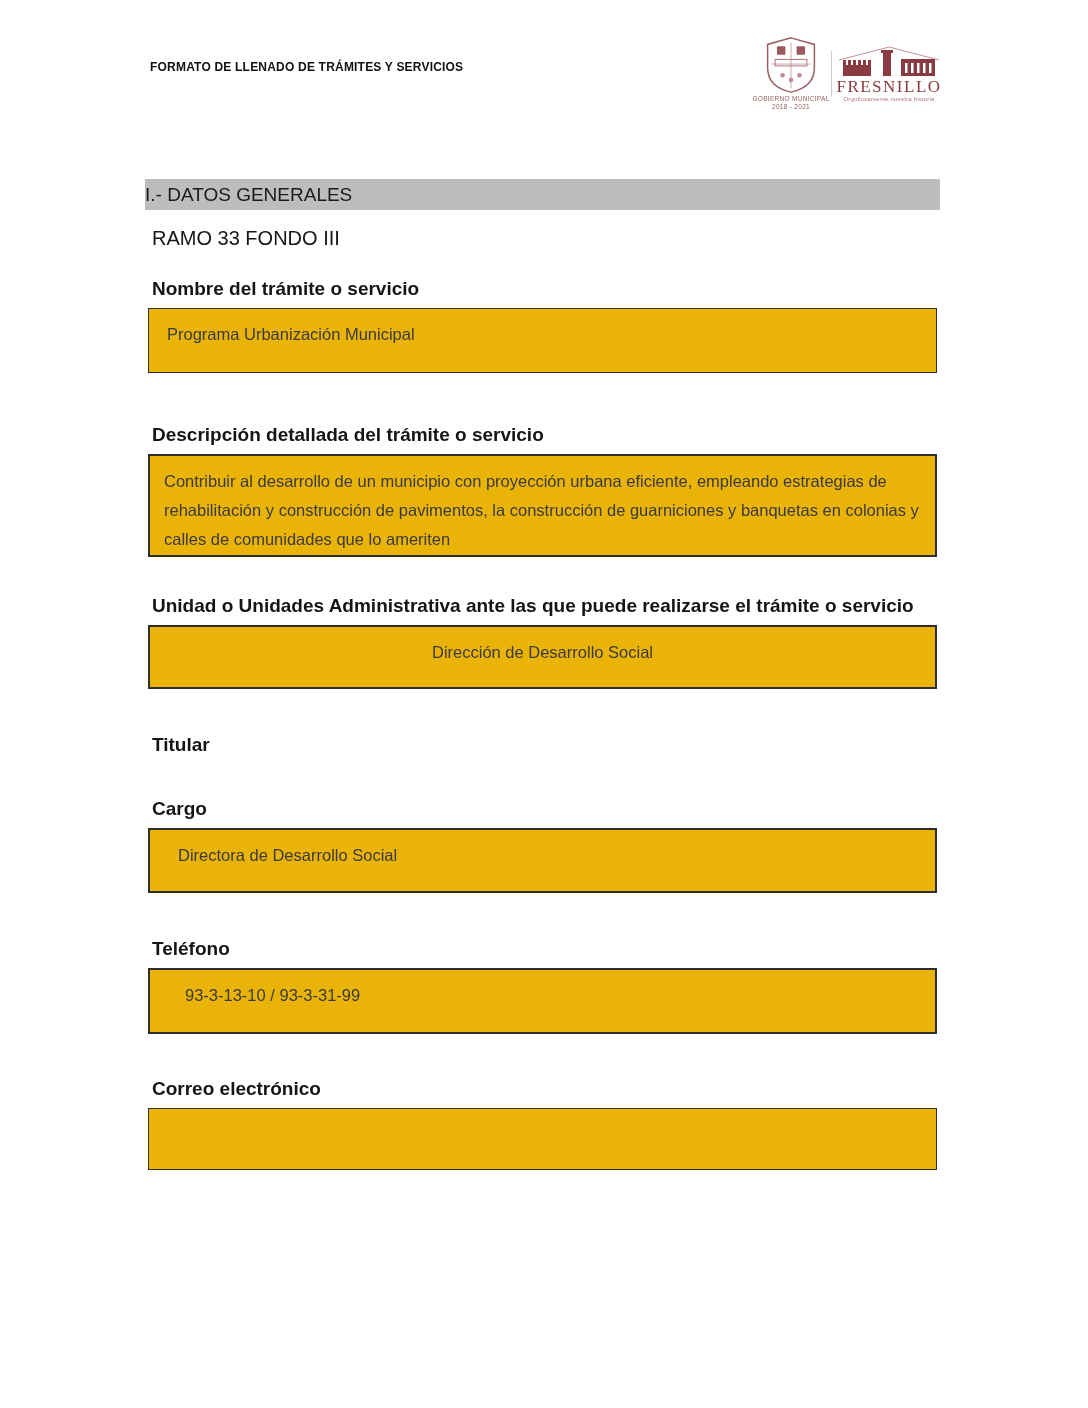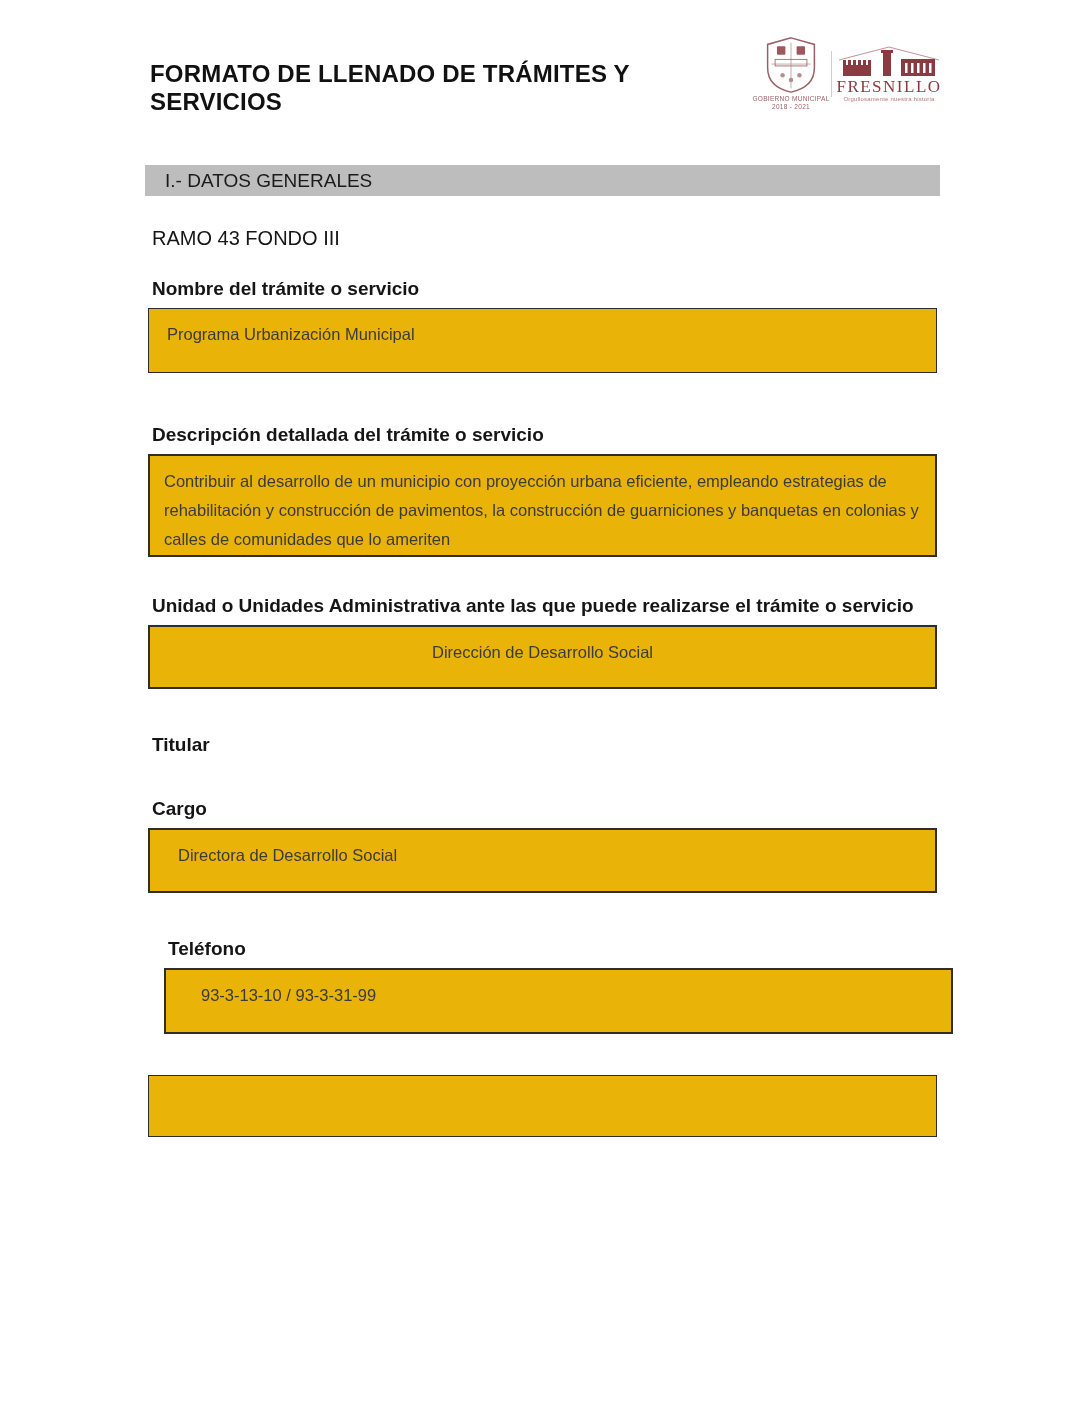--- a/index.html
+++ b/index.html
@@ -4,52 +4,52 @@
 <style>
   * { margin:0; padding:0; box-sizing:border-box; }
   html,body { background:#fff; }
   body { width:1088px; height:1408px; font-family:"Liberation Sans", sans-serif; color:#141414; }
 
   .page { position:relative; width:1088px; height:1408px; background:#ffffff; overflow:hidden; }
 
   
   .header { position:absolute; left:150px; top:36px; width:795px;
             display:flex; justify-content:space-between; align-items:flex-start; }
-  .title { margin-top:24px; font-size:24px; font-weight:700; letter-spacing:.2px; color:#111; }
+  .title { margin-top:24px; font-size:12px; font-weight:700; letter-spacing:.2px; color:#111; }
 
   .logo-block { display:flex; align-items:center; gap:1px; }
   .crest { width:78px; display:flex; flex-direction:column; align-items:center; }
   .crest-caption { margin-top:1px; font-size:6.5px; line-height:8px; letter-spacing:.3px;
                    color:#9a6064; text-align:center; filter:blur(.4px); }
   .logo-divider { width:1px; height:46px; background:#d0d0d0; }
   .fresnillo { width:112px; display:flex; flex-direction:column; align-items:center; }
   .wordmark { font-family:"Liberation Serif", serif; font-size:17px; line-height:18px;
               letter-spacing:1.5px; color:#8a3b41; white-space:nowrap; }
   .tagline { font-size:6px; letter-spacing:.2px; color:#b4757a; white-space:nowrap; filter:blur(.4px); }
 
   
-  .section-bar { position:absolute; left:145px; top:165px; width:795px; height:31px;
-                 background:#bdbdbd; display:flex; align-items:center; padding-left:20px;
+  .section-bar { position:absolute; left:145px; top:179px; width:795px; height:31px;
+                 background:#bdbdbd; display:flex; align-items:center; padding-left:0;
                  font-size:19px; font-weight:400; color:#1a1a1a; }
 
   
   .form { position:absolute; left:145px; top:226px; width:795px; }
   .subheading { font-size:20px; font-weight:400; line-height:24px; margin-left:7px; color:#161616; }
 
   .field-label { font-size:19px; font-weight:700; line-height:27px; margin:0 0 6px 7px; color:#151515; }
   .field-box { margin-left:3px; width:789px; border:2px solid #2e2e2e; background:#eab308;
                padding:11px 14px 0 14px; }
   .field-value { font-size:16.5px; line-height:29px; color:#3b3b3b; }
 
   .f1 { margin-top:25px; } .f1 .field-box { height:65px; border-width:1.5px; padding-left:18px; }
   .f2 { margin-top:48px; } .f2 .field-box { height:103px; }
   .f3 { margin-top:35px; } .f3 .field-box { height:64px;text-align:center; }
   .f4 { margin-top:42px; } .f4 .field-box { height:68px; }
   .f5 { margin-top:37px; } .f5 .field-box { height:65px;padding-left:28px; }
-  .f6 { margin-top:42px;margin-left:16px; } .f6 .field-box { height:66px;padding-left:35px; }
+  .f6 { margin-top:42px; } .f6 .field-box { height:66px;padding-left:35px; }
   .f7 { margin-top:41px; } .f7 .field-box { height:62px; border-width:1.5px; }
 </style>
 </head>
 <body>
 
 <div class="page">
 
   <header class="header">
     <h1 class="title">FORMATO DE LLENADO DE TRÁMITES Y SERVICIOS</h1>
 
@@ -101,21 +101,21 @@
         <div class="tagline">Orgullosamente nuestra historia</div>
       </div>
     </div>
   </header>
 
   <div class="section-bar">
     <span>I.- DATOS GENERALES</span>
   </div>
 
   <main class="form">
-    <h2 class="subheading">RAMO 43 FONDO III</h2>
+    <h2 class="subheading">RAMO 33 FONDO III</h2>
 
     <section class="field f1">
       <div class="field-label">Nombre del trámite o servicio</div>
       <div class="field-box">
         <div class="field-value">Programa Urbanización Municipal</div>
       </div>
     </section>
 
     <section class="field f2">
       <div class="field-label">Descripción detallada del trámite o servicio</div>
@@ -143,19 +143,20 @@
     </section>
 
     <section class="field f6">
       <div class="field-label">Teléfono</div>
       <div class="field-box">
         <div class="field-value">93-3-13-10 / 93-3-31-99</div>
       </div>
     </section>
 
     <section class="field f7">
+      <div class="field-label">Correo electrónico</div>
       <div class="field-box">
         <div class="field-value"></div>
       </div>
     </section>
   </main>
 
 </div>
 
 </body></html>

